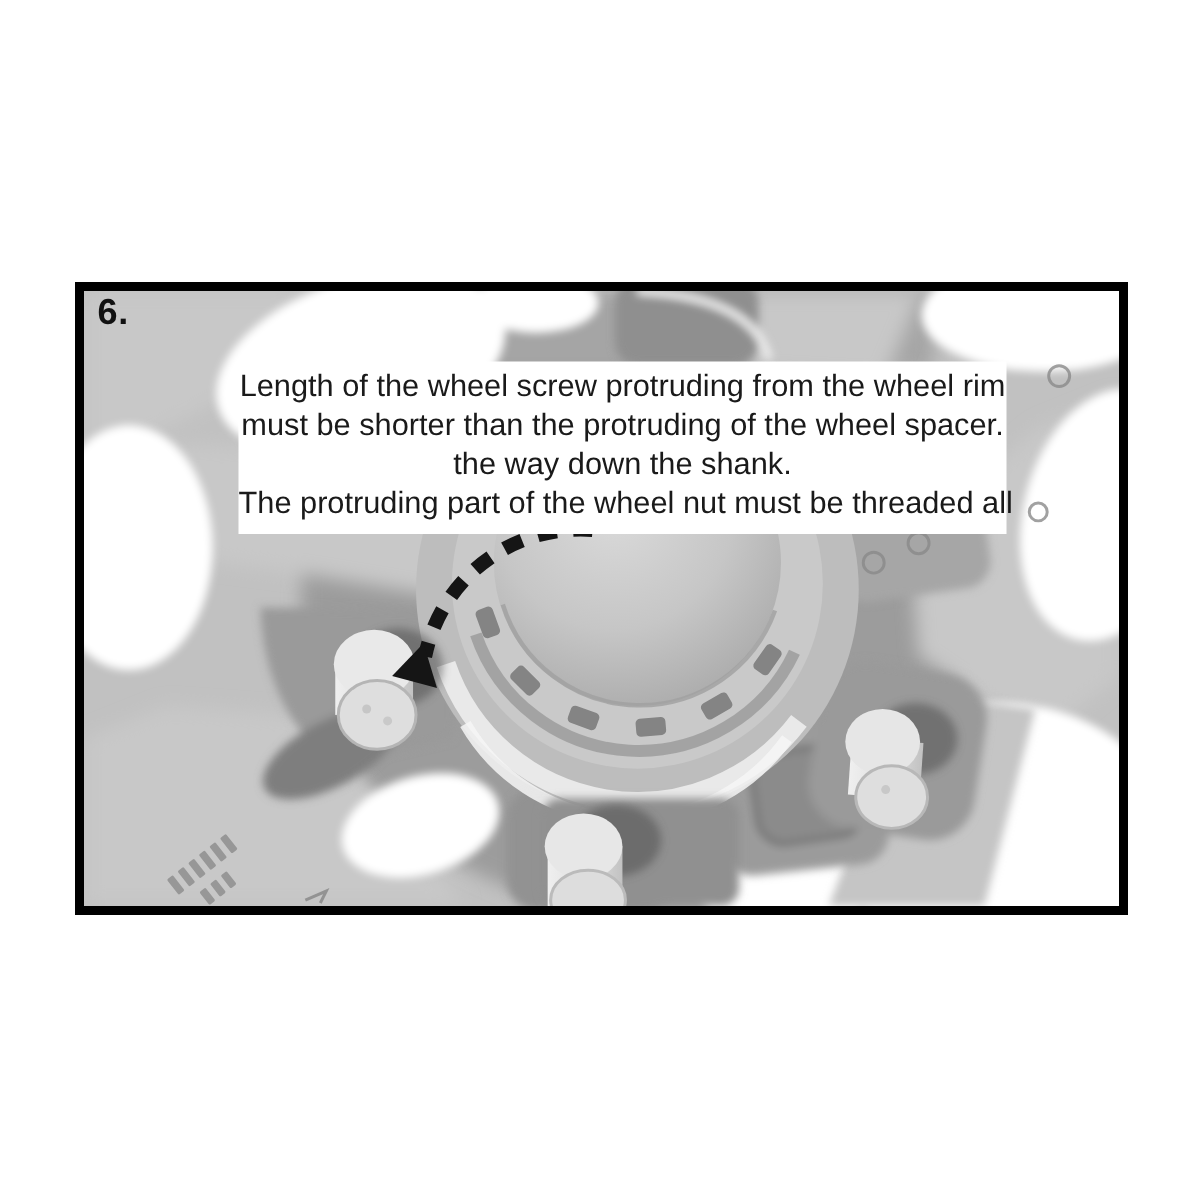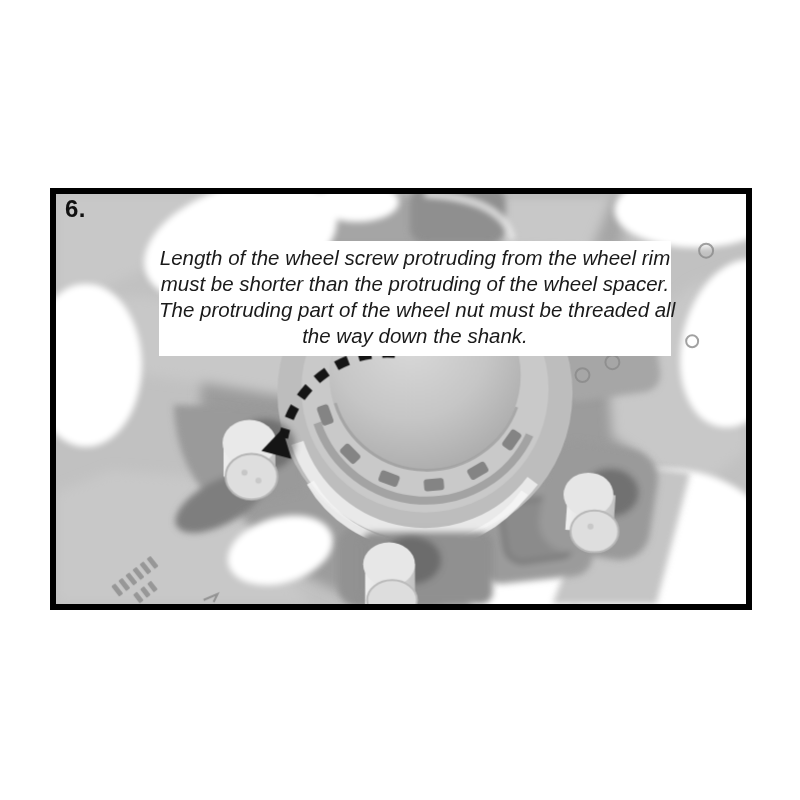--- a/index.html
+++ b/index.html
@@ -45,21 +45,20 @@
   }
   .note {
     position: absolute;
     left: 103px;
     top: 47px;
     width: 512px;
     background: #ffffff;
     padding: 4px 0 7px 0;
     text-align: center;
     color: #1a1a1a;
-    font-style: italic;
   }
   .note .line {
     font-size: 20.5px;
     line-height: 26px;
     white-space: nowrap;
   }
 </style>
 </head>
 <body>
 
@@ -202,18 +201,18 @@
         <path d="M340,160 A106,106 0 0 0 228,245" fill="none" stroke="#151515" stroke-width="9.5" stroke-dasharray="13 11"></path>
         <path d="M206,258 L227,236 L236,266 Z" fill="#151515"></path>
       </g>
     </svg>
 
     <div class="step">6.</div>
 
     <div class="note">
       <div class="line">Length of the wheel screw protruding from the wheel rim</div>
       <div class="line">must be shorter than the protruding of the wheel spacer.</div>
+      <div class="line">the way down the shank.</div>
       <div class="line">The protruding part of the wheel nut must be threaded all</div>
-      <div class="line">the way down the shank.</div>
     </div>
 
   </div>
 </div>
 
 </body></html>

